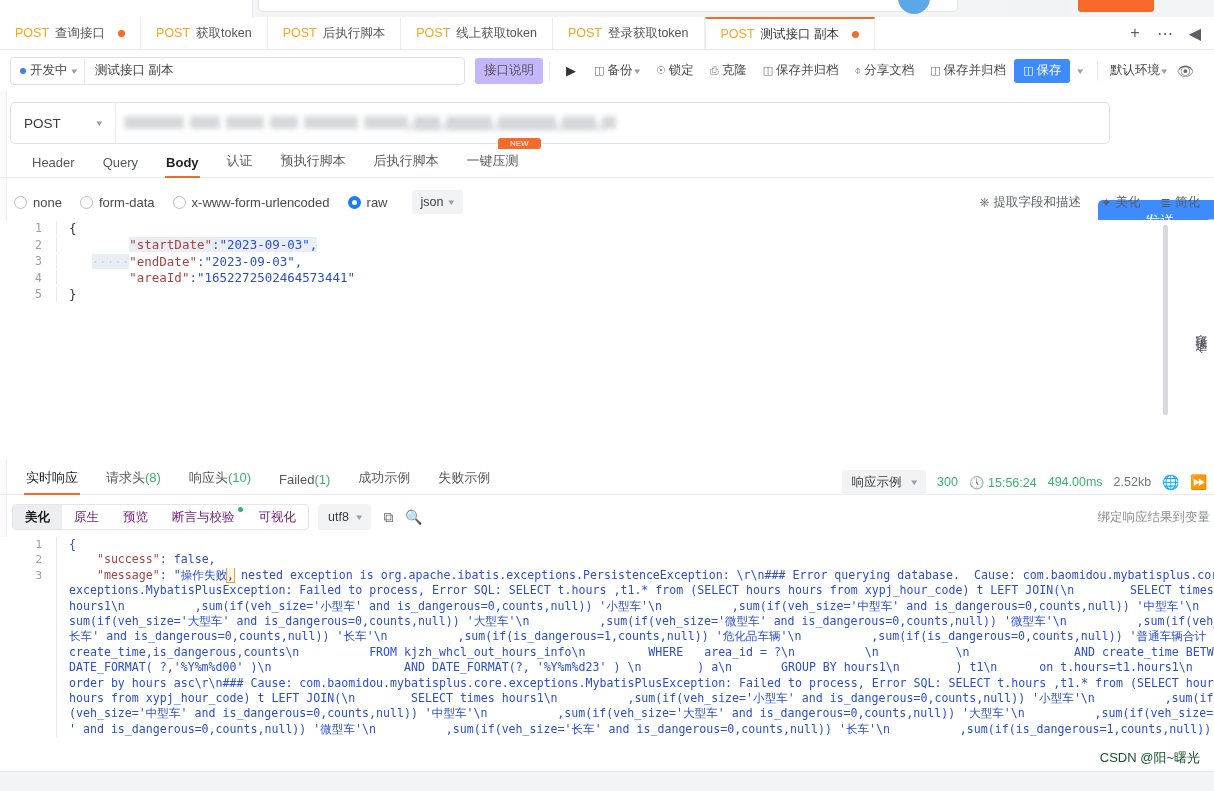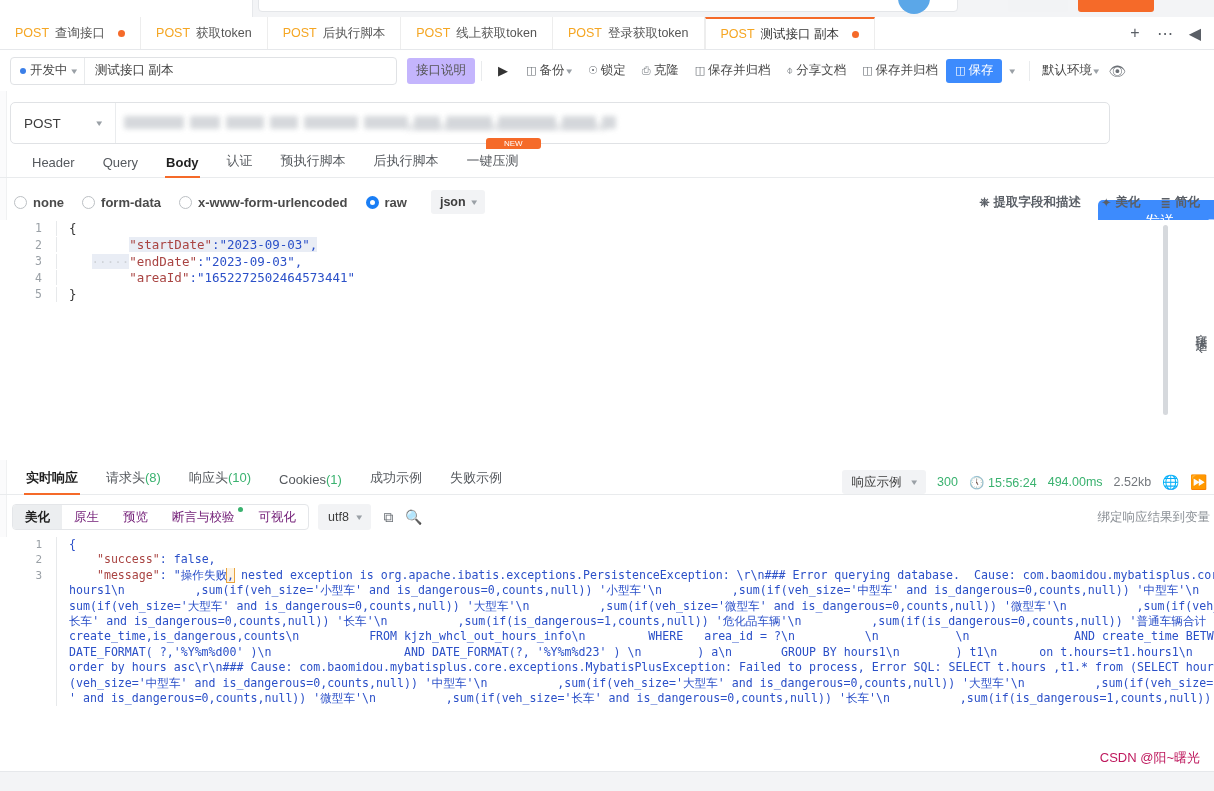--- a/index.html
+++ b/index.html
@@ -30,21 +30,21 @@
   .tab .method { color:#f5a623; font-size:12.5px; margin-right:6px; font-family:"Liberation Sans", sans-serif;}
   .tab .tname { color:#555; font-size:12.5px; }
   .tab .dot { width:7px; height:7px; border-radius:50%; background:#f56a29; margin-left:13px; }
   .tab.active { border-top:2px solid #f56a29; border-right:1px solid #ededed; border-left:1px solid #ededed; }
   .tab.active .tname { color:#333; }
   .tabbar-actions { display:flex; align-items:center; margin-left:auto; padding-right:4px; gap:0px; }
   .tb-ic { width:30px; text-align:center; color:#5a5f66; font-size:16px; cursor:pointer; }
 
   
   .namerow { position:absolute; left:0; top:50px; width:1214px; height:41px; background:#fff; display:flex; align-items:center; padding:0 10px; }
-  .name-input-wrap { display:flex; align-items:center; width:387px; height:28px; border:1px solid #e0e2e5; border-radius:4px; background:#fff; }
+  .name-input-wrap { display:flex; align-items:center; width:455px; height:28px; border:1px solid #e0e2e5; border-radius:4px; background:#fff; }
   .status-sel { display:flex; align-items:center; gap:4px; padding:0 8px 0 9px; height:100%; border-right:1px solid #e8eaec; font-size:12.5px; color:#454545; cursor:pointer; white-space:nowrap;}
   .status-dot { width:6px; height:6px; border-radius:50%; background:#3b7fe8; }
   .caret { color:#9aa0a6; font-size:9px; transform:scaleX(1.3); }
   .name-text { padding-left:10px; font-size:12.5px; color:#3c3c3c; }
   .btn-desc { margin-left:10px; height:26px; padding:0 9px; background:#c4b5fd; border-radius:3px; display:flex; align-items:center; font-size:12.5px; color:#545454; cursor:pointer;}
   .tool-divider { width:1px; height:20px; background:#e9ebed; margin:0 6px; }
   .tools { display:flex; align-items:center; gap:0px; }
   .tool { display:flex; align-items:center; gap:3px; padding:0 8px; height:26px; font-size:12.5px; color:#4a4a4a; cursor:pointer; white-space:nowrap;}
   .tool .gi { font-size:11px; color:#6a6f75; }
   .tool.play { font-size:13px; color:#333; padding:0 10px; }
@@ -60,24 +60,24 @@
   .url-blur { flex:1; height:100%; position:relative; overflow:hidden; }
   .url-blur .seg { position:absolute; top:13px; height:13px; background:#cfd2d6; border-radius:2px; filter: blur(2.6px); opacity:.85;}
   .send-btn { position:absolute; right:-8px; top:102px; width:124px; height:42px; background:#3d8bfd; color:#fff; border-radius:5px; display:flex; align-items:center; justify-content:center; font-size:15px; cursor:pointer;}
   .send-caret { position:absolute; right:8px; font-size:11px; }
 
   
   .reqtabs { position:absolute; left:0; top:146px; width:1214px; height:32px; display:flex; align-items:flex-end; padding-left:18px; border-bottom:1px solid #e9ebed; }
   .rtab { position:relative; padding:0 14px 7px 14px; font-size:13px; color:#55595e; cursor:pointer; white-space:nowrap;}
   .rtab.active { color:#1f1f1f; font-weight:bold; }
   .rtab.active::after { content:""; position:absolute; left:13px; right:13px; bottom:-1px; height:2px; background:#f56a29; }
-  .newbadge { position:absolute; top:-14px; right:-8px; background:#f56a29; color:#fff; font-size:8px; padding:1px 18px; border-radius:3px 3px 3px 0; }
-
-  
-  .bodyrow { position:absolute; left:0; top:188px; width:1214px; height:28px; display:flex; align-items:center; padding-left:14px;font-weight:bold; }
+  .newbadge { position:absolute; top:-14px; right:-8px; background:#f56a29; color:#fff; font-size:8px; padding:1px 12px; border-radius:3px 3px 3px 0; }
+
+  
+  .bodyrow { position:absolute; left:0; top:188px; width:1214px; height:28px; display:flex; align-items:center; padding-left:14px; }
   .radio { display:flex; align-items:center; gap:6px; margin-right:18px; font-size:13px; color:#4a4a4a; cursor:pointer; }
   .rc { width:13px; height:13px; border-radius:50%; border:1.4px solid #bcc0c4; }
   .rc.on { border:4px solid #1a7ef5; background:#fff; }
   .json-sel { display:flex; align-items:center; gap:6px; background:#f2f3f5; border-radius:3px; height:24px; padding:0 9px; font-size:12.5px; color:#3c3c3c; margin-left:6px; cursor:pointer;}
   .body-actions { margin-left:auto; display:flex; align-items:center; gap:20px; padding-right:14px; }
   .ba { display:flex; align-items:center; gap:4px; font-size:12.5px; color:#5a5f66; cursor:pointer; white-space:nowrap;}
 
   
   .editor { position:absolute; left:0; top:220px; width:1214px; height:240px; background:#fff; font-family:"DejaVu Sans Mono","Liberation Mono", monospace; font-size:12.5px; }
   .ed-line { position:relative; height:16.5px; display:flex; align-items:center; }
@@ -88,21 +88,21 @@
   .v { color:#2b50c8; }
   .guide { color:#cfd3d8; }
   .editor-scroll { position:absolute; right:46px; top:225px; width:5px; height:190px; background:#d6d9dd; border-radius:3px; }
   .rightrail { position:absolute; right:0; top:220px; width:26px; height:240px; display:flex; flex-direction:column; align-items:center; justify-content:center; gap:2px; }
   .rail-txt { writing-mode:vertical-rl; font-size:12px; color:#5a5f66; letter-spacing:2px;}
   .rail-arrow { margin-top:8px; color:#5a5f66; font-size:13px;}
 
   
   .resp-tabs { position:absolute; left:0; top:463px; width:1214px; height:32px; display:flex; align-items:flex-end; padding-left:12px; border-bottom:1px solid #e9ebed; }
   .restab { position:relative; padding:0 14px 7px 14px; font-size:13px; color:#55595e; cursor:pointer; white-space:nowrap;}
-  .restab.active { color:#1f1f1f; font-weight:bold; }
+  .restab.active { color:#1f1f1f; font-weight:normal; }
   .restab.active::after { content:""; position:absolute; left:12px; right:12px; bottom:-1px; height:2px; background:#f56a29; }
   .cnt { color:#3ab26f; }
   .resp-meta { margin-left:auto; display:flex; align-items:center; gap:11px; padding-right:6px; font-size:12.5px; }
   .resp-sel { display:flex; align-items:center; gap:10px; background:#f2f3f5; border-radius:3px; height:24px; padding:0 10px; color:#3c3c3c; cursor:pointer;}
   .mgreen { color:#3ab26f; }
   .mgray { color:#73777c; }
   .mic { color:#73777c; font-size:14px; }
 
   
   .resp-toolbar { position:absolute; left:0; top:497px; width:1214px; height:40px; display:flex; align-items:center; padding-left:12px; }
@@ -116,21 +116,21 @@
 
   
   .respbody { position:absolute; left:0; top:537px; width:1214px; height:234px; background:#fff; font-family:"DejaVu Sans Mono","Liberation Mono", monospace; font-size:11.6px; overflow:hidden; }
   .rb-line { position:relative; height:15.4px; display:flex; }
   .rb-gutter { width:56px; text-align:right; padding-right:14px; color:#9aa0a6; font-size:11px; line-height:15.4px;}
   .rb-cell { flex:1; border-left:1px solid #e7e9eb; padding-left:12px; white-space:pre; line-height:15.4px; color:#2b50c8; overflow:hidden;}
   .sk { color:#a94442; }
   .sv { color:#2b50c8; }
   .cursorbox { outline:1px solid #e8a33d; background:#fdf3e2; }
   .bottombar { position:absolute; left:0; bottom:0; width:1214px; height:20px; background:#f3f4f6; border-top:1px solid #e6e8eb;}
-  .watermark { position:absolute; right:14px; bottom:24px; font-size:13px; color:#be185d; }
+  .watermark { position:absolute; right:14px; bottom:24px; font-size:13px; color:#14532d; }
   .leftedge { position:absolute; left:0; top:17px; width:7px; height:754px; background:#fbfbfc; border-right:1px solid #f0f1f2;}
 </style>
 </head>
 <body>
 
 <div class="app">
 
   <div class="top-strip">
     <div class="left-pane"></div>
     <div class="search-box"></div>
@@ -339,21 +339,21 @@
     <div class="restab active">
       <span>实时响应</span>
     </div>
     <div class="restab">
       <span>请求头</span><span class="cnt">(8)</span>
     </div>
     <div class="restab">
       <span>响应头</span><span class="cnt">(10)</span>
     </div>
     <div class="restab">
-      <span>Cookies</span><span class="cnt">(1)</span>
+      <span>Failed</span><span class="cnt">(1)</span>
     </div>
     <div class="restab">
       <span>成功示例</span>
     </div>
     <div class="restab">
       <span>失败示例</span>
     </div>
     <div class="resp-meta">
       <div class="resp-sel">
         <span>响应示例</span>
@@ -396,20 +396,24 @@
     <div class="rb-line">
       <span class="rb-gutter">2</span>
       <span class="rb-cell"><span>    </span><span class="sk">"success"</span><span class="sv">: false,</span></span>
     </div>
     <div class="rb-line">
       <span class="rb-gutter">3</span>
       <span class="rb-cell"><span>    </span><span class="sk">"message"</span><span class="sv">: "操作失败</span><span class="cursorbox">,</span><span class="sv"> nested exception is org.apache.ibatis.exceptions.PersistenceException: \r\n### Error querying database.  Cause: com.baomidou.mybatisplus.core.</span></span>
     </div>
     <div class="rb-line">
       <span class="rb-gutter"></span>
+      <span class="rb-cell">exceptions.MybatisPlusException: Failed to process, Error SQL: SELECT t.hours ,t1.* from (SELECT hours hours from xypj_hour_code) t LEFT JOIN(\n        SELECT times</span>
+    </div>
+    <div class="rb-line">
+      <span class="rb-gutter"></span>
       <span class="rb-cell">hours1\n          ,sum(if(veh_size='小型车' and is_dangerous=0,counts,null)) '小型车'\n          ,sum(if(veh_size='中型车' and is_dangerous=0,counts,null)) '中型车'\n          ,</span>
     </div>
     <div class="rb-line">
       <span class="rb-gutter"></span>
       <span class="rb-cell">sum(if(veh_size='大型车' and is_dangerous=0,counts,null)) '大型车'\n          ,sum(if(veh_size='微型车' and is_dangerous=0,counts,null)) '微型车'\n          ,sum(if(veh_size='</span>
     </div>
     <div class="rb-line">
       <span class="rb-gutter"></span>
       <span class="rb-cell">长车' and is_dangerous=0,counts,null)) '长车'\n          ,sum(if(is_dangerous=1,counts,null)) '危化品车辆'\n          ,sum(if(is_dangerous=0,counts,null)) '普通车辆合计</span>
     </div>
@@ -417,20 +421,24 @@
       <span class="rb-gutter"></span>
       <span class="rb-cell">create_time,is_dangerous,counts\n          FROM kjzh_whcl_out_hours_info\n         WHERE   area_id = ?\n          \n           \n               AND create_time BETWEEN</span>
     </div>
     <div class="rb-line">
       <span class="rb-gutter"></span>
       <span class="rb-cell">DATE_FORMAT( ?,'%Y%m%d00' )\n                   AND DATE_FORMAT(?, '%Y%m%d23' ) \n        ) a\n       GROUP BY hours1\n        ) t1\n      on t.hours=t1.hours1\n</span>
     </div>
     <div class="rb-line">
       <span class="rb-gutter"></span>
       <span class="rb-cell">order by hours asc\r\n### Cause: com.baomidou.mybatisplus.core.exceptions.MybatisPlusException: Failed to process, Error SQL: SELECT t.hours ,t1.* from (SELECT hours</span>
+    </div>
+    <div class="rb-line">
+      <span class="rb-gutter"></span>
+      <span class="rb-cell">hours from xypj_hour_code) t LEFT JOIN(\n        SELECT times hours1\n          ,sum(if(veh_size='小型车' and is_dangerous=0,counts,null)) '小型车'\n          ,sum(if</span>
     </div>
     <div class="rb-line">
       <span class="rb-gutter"></span>
       <span class="rb-cell">(veh_size='中型车' and is_dangerous=0,counts,null)) '中型车'\n          ,sum(if(veh_size='大型车' and is_dangerous=0,counts,null)) '大型车'\n          ,sum(if(veh_size='微型车</span>
     </div>
     <div class="rb-line">
       <span class="rb-gutter"></span>
       <span class="rb-cell">' and is_dangerous=0,counts,null)) '微型车'\n          ,sum(if(veh_size='长车' and is_dangerous=0,counts,null)) '长车'\n          ,sum(if(is_dangerous=1,counts,null)) '危化品</span>
     </div>
   </div>

